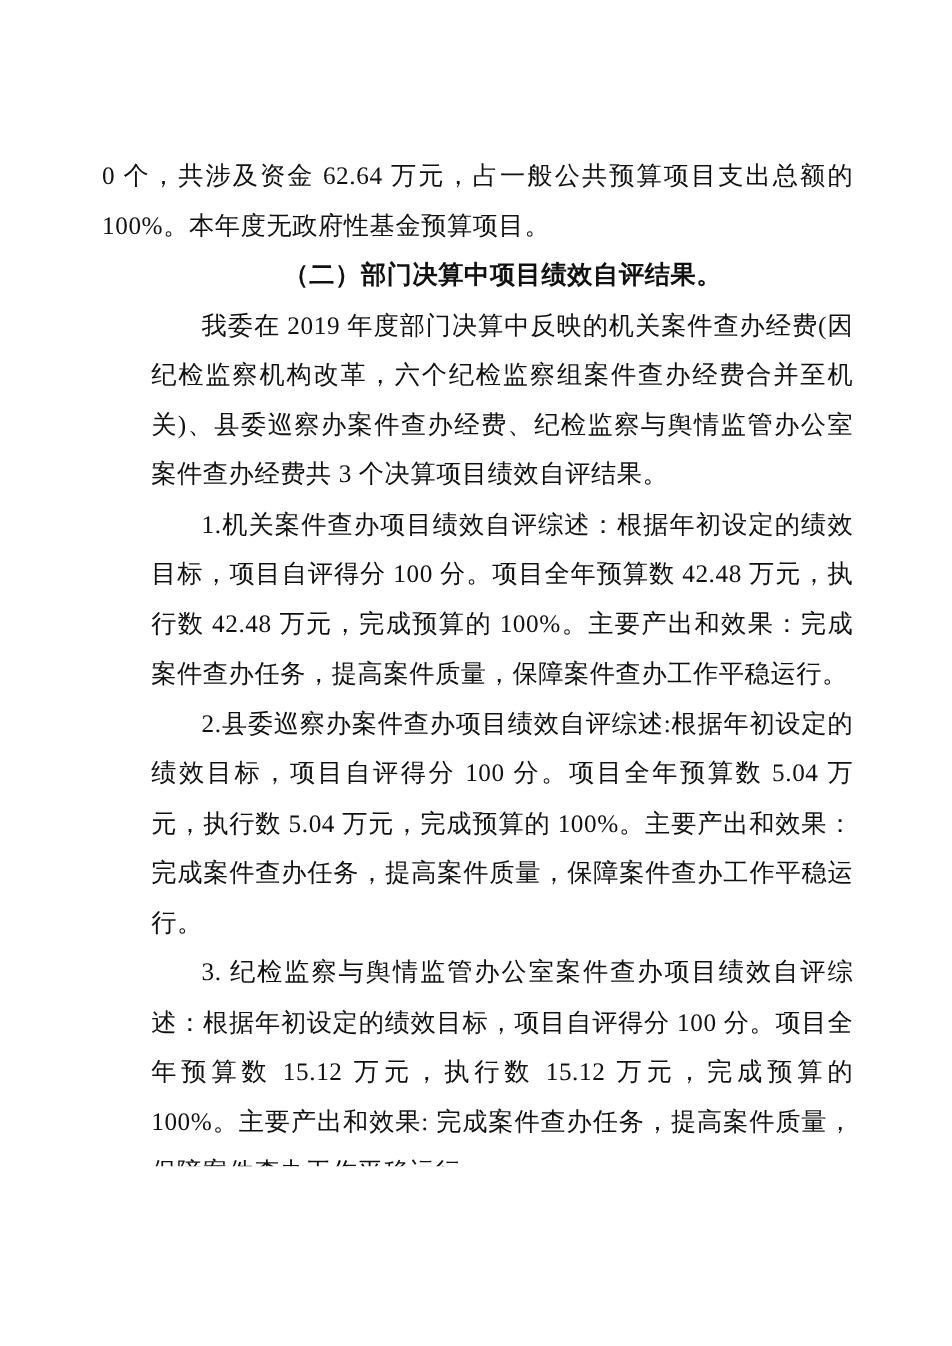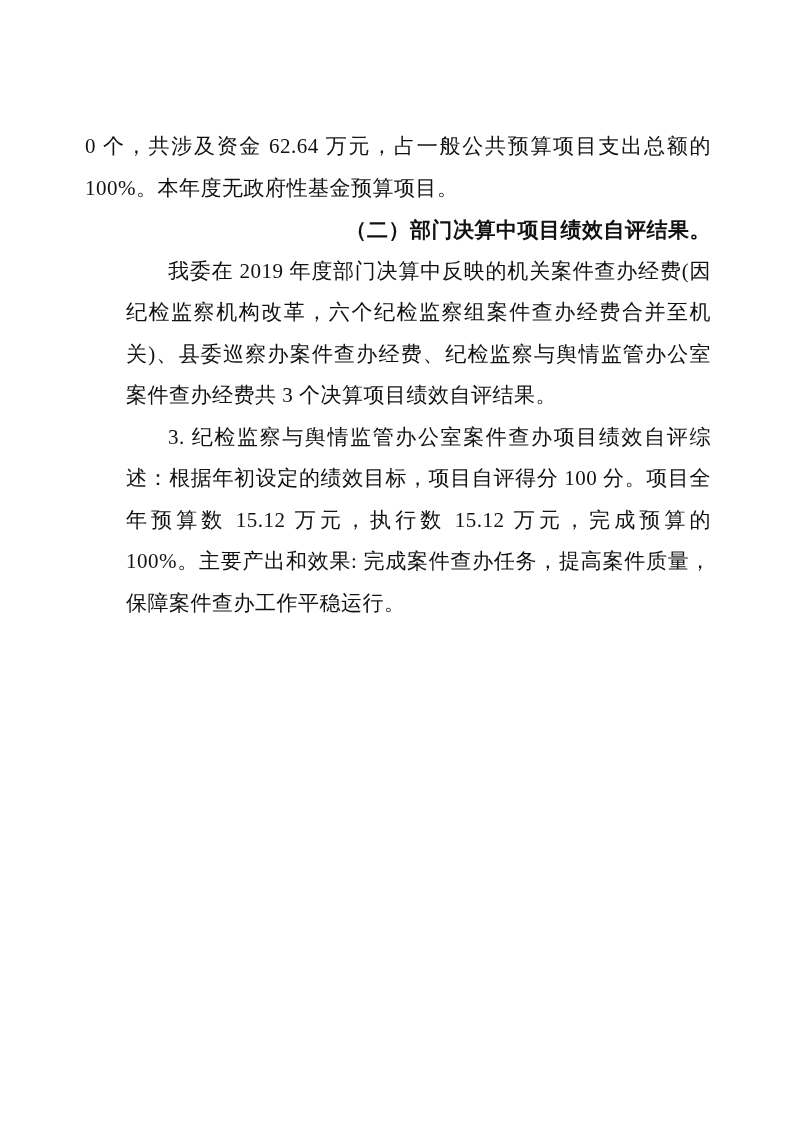--- a/index.html
+++ b/index.html
@@ -30,21 +30,21 @@
   .content p {
     margin: 0;
     padding: 0;
   }
   p.para-cont {
     text-indent: 0;
   }
   p.para-heading {
     text-indent: 2em;
     font-weight: bold;
-    text-align: right;
+    text-align: center;
     font-family: "Liberation Sans", "DejaVu Sans", sans-serif;
     font-size: 21px;
   }
   p.para-body {
     text-indent: 2em;
     margin-left: 41px;
   }
   .page-footer {
     position: absolute;
     left: 634px;
@@ -57,16 +57,18 @@
   }
 </style>
 </head>
 <body>
 
 <div class="page">
   <div class="content">
     <p class="para-cont">0 个，共涉及资金 62.64 万元，占一般公共预算项目支出总额的 100%。本年度无政府性基金预算项目。</p>
     <p class="para-heading">（二）部门决算中项目绩效自评结果。</p>
     <p class="para-body">我委在 2019 年度部门决算中反映的机关案件查办经费(因纪检监察机构改革，六个纪检监察组案件查办经费合并至机关)、县委巡察办案件查办经费、纪检监察与舆情监管办公室案件查办经费共 3 个决算项目绩效自评结果。</p>
+    <p class="para-body">1.机关案件查办项目绩效自评综述：根据年初设定的绩效目标，项目自评得分 100 分。项目全年预算数 42.48 万元，执行数 42.48 万元，完成预算的 100%。主要产出和效果：完成案件查办任务，提高案件质量，保障案件查办工作平稳运行。</p>
+    <p class="para-body">2.县委巡察办案件查办项目绩效自评综述:根据年初设定的绩效目标，项目自评得分 100 分。项目全年预算数 5.04 万元，执行数 5.04 万元，完成预算的 100%。主要产出和效果：完成案件查办任务，提高案件质量，保障案件查办工作平稳运行。</p>
     <p class="para-body">3. 纪检监察与舆情监管办公室案件查办项目绩效自评综述：根据年初设定的绩效目标，项目自评得分 100 分。项目全年预算数 15.12 万元，执行数 15.12 万元，完成预算的 100%。主要产出和效果: 完成案件查办任务，提高案件质量，保障案件查办工作平稳运行。</p>
   </div>
   <div class="page-footer">- 27 -</div>
 </div>
 
 </body></html>

